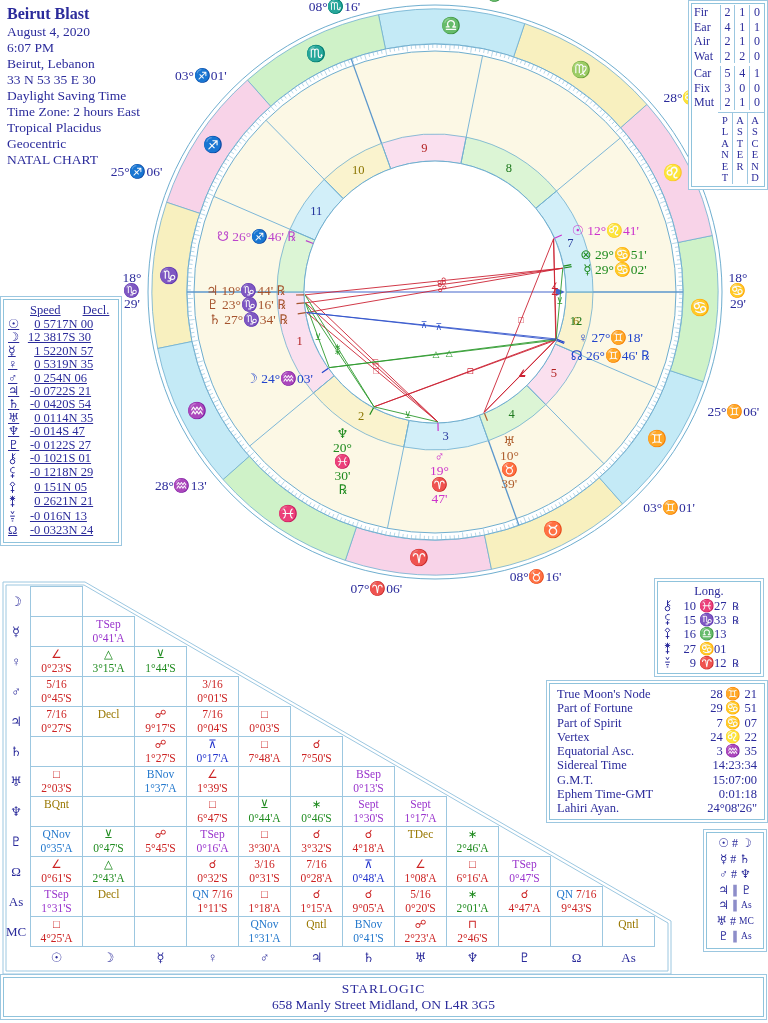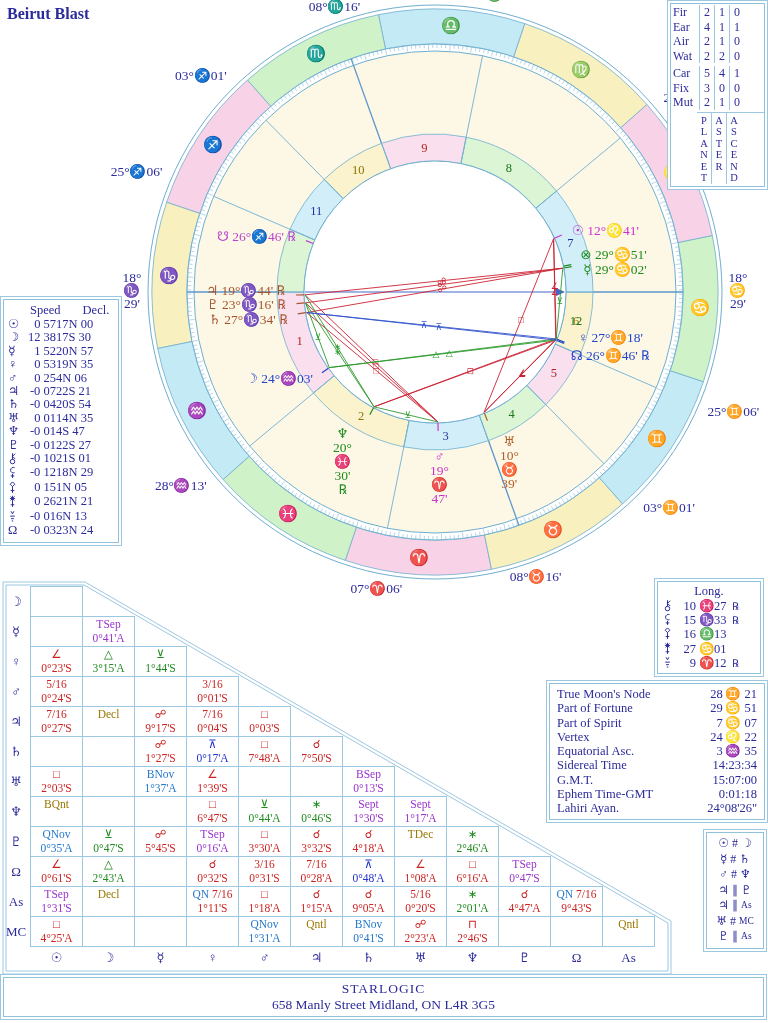--- a/index.html
+++ b/index.html
@@ -4,31 +4,31 @@
 <style>
   html,body{margin:0;padding:0;}
   body{position:relative;width:768px;height:1023px;background:#fff;
        font-family:"Liberation Serif",serif;color:#2b2b9b;overflow:hidden;}
   .box{position:absolute;background:#fff;border:1px solid #8fc3dc;
        box-shadow:0 0 0 2px #fff,0 0 0 3px #9cc7e0;box-sizing:border-box;z-index:3;}
   
   #hdr{position:absolute;left:7px;top:4px;z-index:3;font-size:13.5px;line-height:16px;}
   #hdr .t{font-weight:bold;font-size:16px;line-height:20px;}
   
-  #elem{right:3px;top:3px;width:95px;font-size:12px;padding:1px 0 2px 2px;}
+  #elem{right:3px;top:3px;width:74px;font-size:12px;padding:1px 0 2px 2px;}
   .erow{display:flex;line-height:14.5px;}
   .erow .el{width:26px;}
   .erow .en{width:14px;text-align:center;border-left:1px solid #9cc7e0;}
   .gap{height:3px;}
   .ehead{display:flex;margin-left:24px;margin-top:2px;border-top:1px solid #9cc7e0;}
   .ecol{width:14px;text-align:center;font-size:10.5px;line-height:11.5px;
         border-left:1px solid #9cc7e0;padding-top:2px;white-space:pre-line;}
   .ecol:first-child{border-left:none;}
   
-  #speed{left:3px;top:299px;width:116px;font-size:12.5px;padding:3px 4px 4px 4px;}
+  #speed{left:3px;top:299px;width:116px;font-size:12.5px;padding:3px 4px 4px 4px;text-decoration:underline;}
   #speed .hd{display:flex;}
   #speed .hd span:first-child{margin-left:22px;}
   #speed .hd span:last-child{margin-left:22px;}
   .srow{display:flex;line-height:13.4px;}
   .srow .sg{width:14px;}
   .srow .sv{width:34px;text-align:right;}
   .srow .sd{width:50px;}
   
   #longbox{left:657px;top:581px;width:104px;font-size:12.5px;padding:2px 5px 3px 5px;}
   #longbox .ttl{text-align:center;}
@@ -605,20 +605,31 @@
     <line x1="563.4304159367626" y1="266.1808547331609" x2="571.2734947725955" y2="264.60411303747605" stroke="#1f8b1f" stroke-width="1.2"></line>
     <text x="580.3089353339888" y="258.78020268590024" font-size="13.5" fill="#1f8b1f" text-anchor="start" font-family="&quot;Liberation Serif&quot;,serif">⊗ 29°♋51'</text>
     <line x1="554.4905467758771" y1="238.30633900354775" x2="561.7876794034115" y2="235.0273368052911" stroke="#cc33cc" stroke-width="1.2"></line>
     <text x="571.8212367662715" y="234.51870878268824" font-size="13.5" fill="#cc33cc" text-anchor="start" font-family="&quot;Liberation Serif&quot;,serif">☉ 12°♌41'</text>
     <path d="M6,585 L84,585 L668,923 L668,971 L6,971 Z" fill="none" stroke="#9cc7e0" stroke-width="1"></path>
     <path d="M3,582 L85,582 L671,921 L671,974 L3,974 Z" fill="none" stroke="#9cc7e0" stroke-width="1"></path>
   </svg>
 
 <div id="hdr">
   <div class="t">Beirut Blast</div>
+  <div id="hdrLines">
+      <div>August 4, 2020</div>
+      <div>6:07 PM</div>
+      <div>Beirut, Lebanon</div>
+      <div>33 N 53    35 E 30</div>
+      <div>Daylight Saving Time</div>
+      <div>Time Zone: 2 hours East</div>
+      <div>Tropical Placidus</div>
+      <div>Geocentric</div>
+      <div>NATAL CHART</div>
+    </div>
 </div>
 
 <div class="box" id="elem">
     <div class="erow">
       <span class="el">Fir</span>
       <span class="en">2</span>
       <span class="en">1</span>
       <span class="en">0</span>
     </div>
     <div class="erow">
@@ -937,21 +948,21 @@
       <div class="l1"><span class="gr">⊻</span></div>
       <div class="l2 gr">
         <span>1°44'</span>
         <span>S</span>
       </div>
     </div>
     <div class="rlab" style="left: 0px; top: 98px;">♂</div>
     <div class="cell" style="left: 26px; top: 90px;">
       <div class="l1"><span class="re">5/16</span></div>
       <div class="l2 re">
-        <span>0°24'</span>
+        <span>0°45'</span>
         <span>S</span>
       </div>
     </div>
     <div class="cell" style="left: 78px; top: 90px;"></div>
     <div class="cell" style="left: 130px; top: 90px;"></div>
     <div class="cell" style="left: 182px; top: 90px;">
       <div class="l1"><span class="re">3/16</span></div>
       <div class="l2 re">
         <span>0°01'</span>
         <span>S</span>

